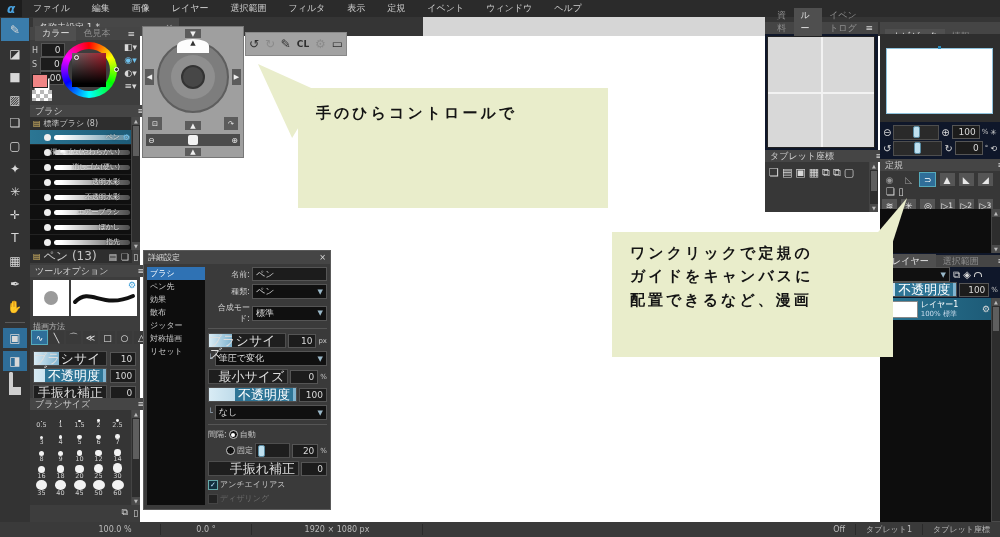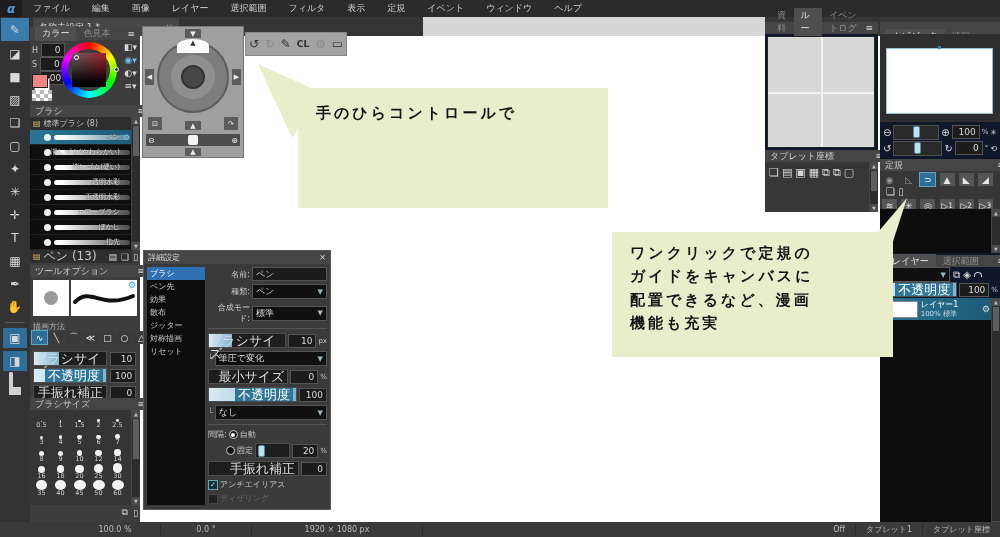--- a/index.html
+++ b/index.html
@@ -635,21 +635,20 @@
 
 <div class="p bub" style="left:298px;top:88px;width:310px;height:120px">
   <div class="tail" style="left:-40px;top:-24px;width:62px;height:74px;clip-path:polygon(0 0,100% 38%,55% 100%)"></div>
   <div>手のひらコントロールで</div>
 </div>
 <div class="p bub" style="left:612px;top:232px;width:281px;height:125px;padding-top:10px">
   <div class="tail" style="right:-14px;top:-34px;width:56px;height:66px;clip-path:polygon(100% 0,62% 100%,0 100%)"></div>
   <div>ワンクリックで定規の</div>
   <div>ガイドをキャンバスに</div>
   <div>配置できるなど、漫画</div>
-  <div>機能も充実</div>
 </div>
 
 <div class="p rpanel" style="left:765px;top:22px;width:113px;height:190px">
   <div class="phdr" style="height:12px">
     <span style="display:flex">
       <span class="ptab">資料</span>
       <span class="ptab on">ルーペ</span>
       <span class="ptab">イベントログ</span>
     </span>
     <span class="ic">≡</span>

